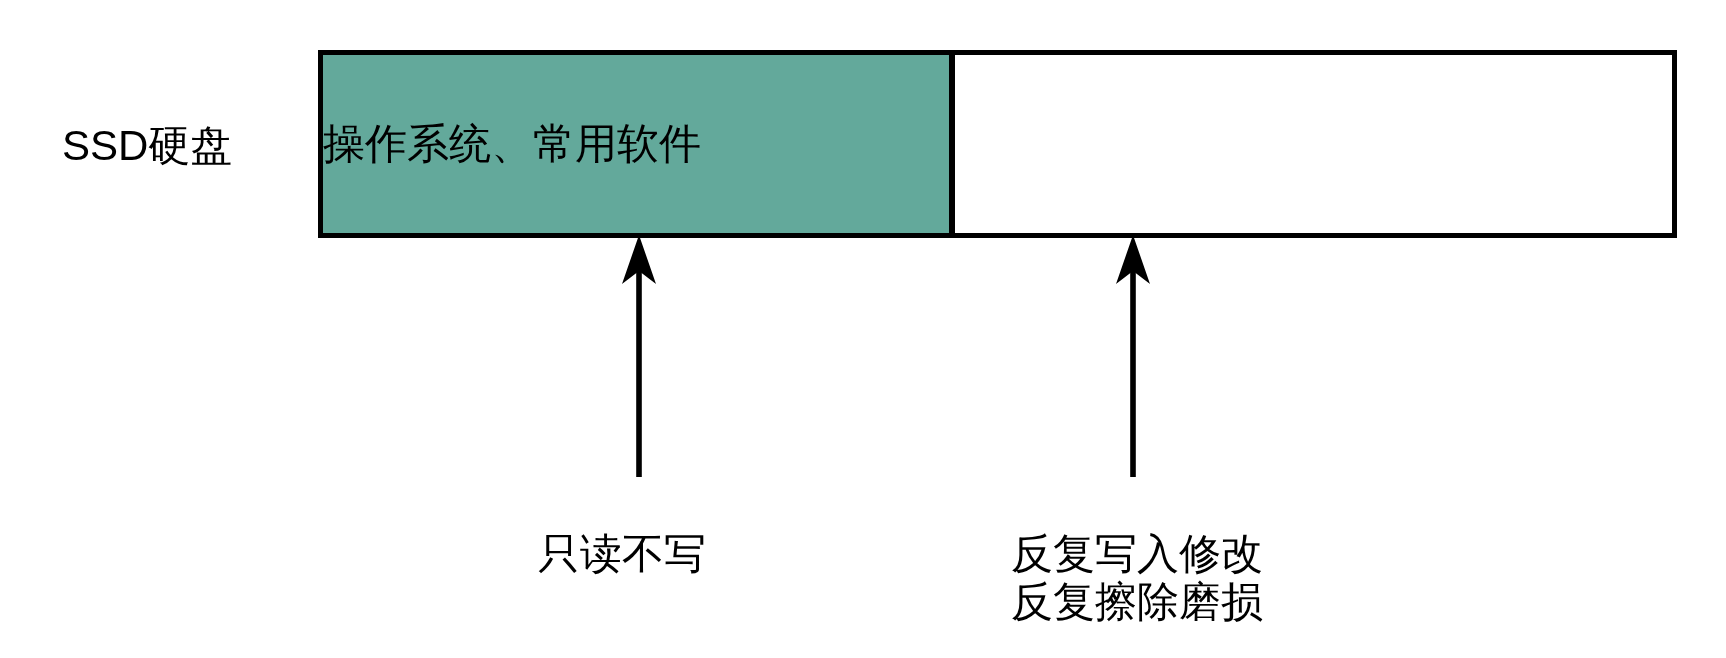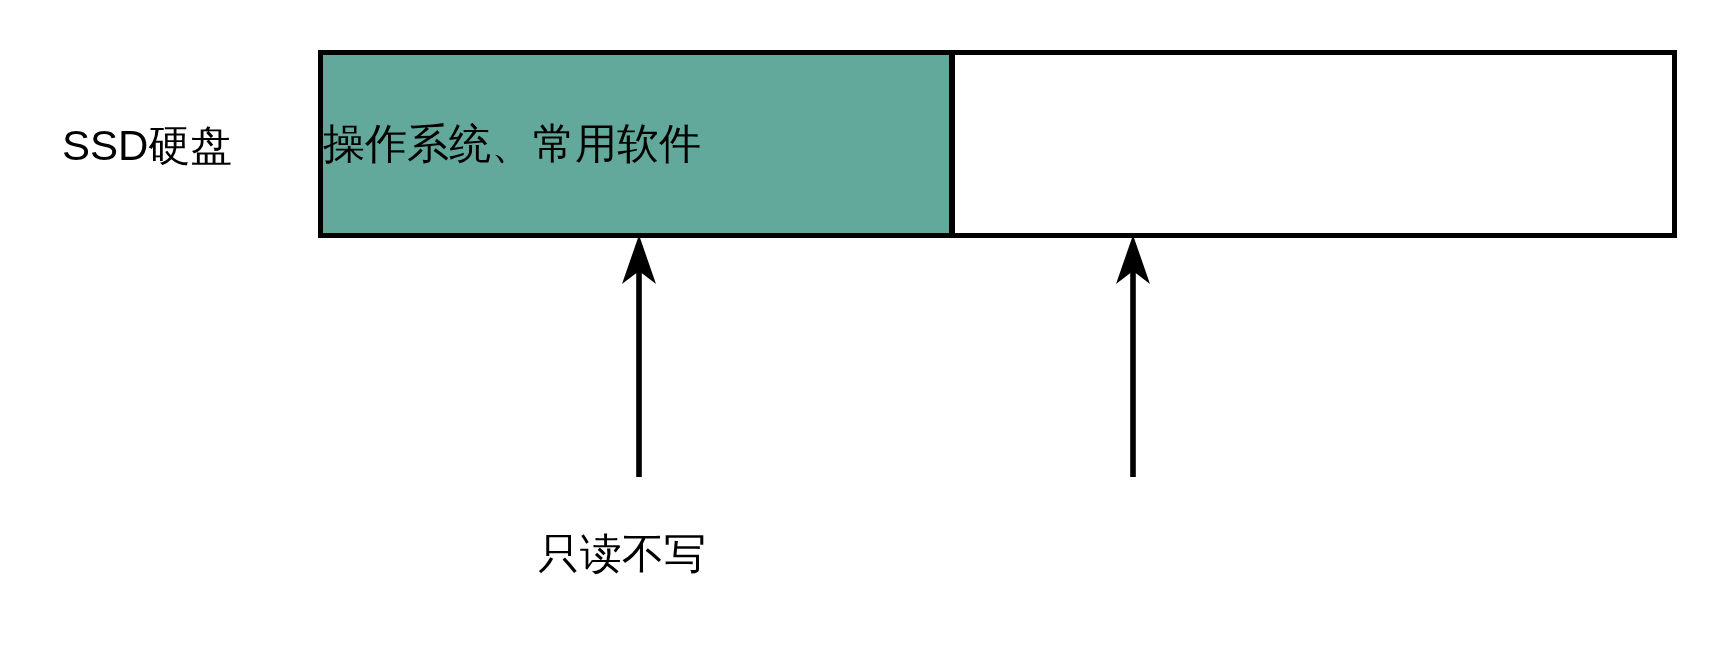--- a/index.html
+++ b/index.html
@@ -92,14 +92,18 @@
 
   <svg class="up-arrow arrow-2" viewBox="0 0 40 245">
     <rect x="17.2" y="36" width="5.6" height="207" fill="#000000"></rect>
     <polygon points="20,1 37,50 20,37 3,50" fill="#000000"></polygon>
   </svg>
 
   <div class="annotation annotation-1">
     <div>只读不写</div>
   </div>
 
+  <div class="annotation annotation-2">
+    <div>反复写入修改</div>
+    <div>反复擦除磨损</div>
+  </div>
 
 </div>
 
 </body></html>

